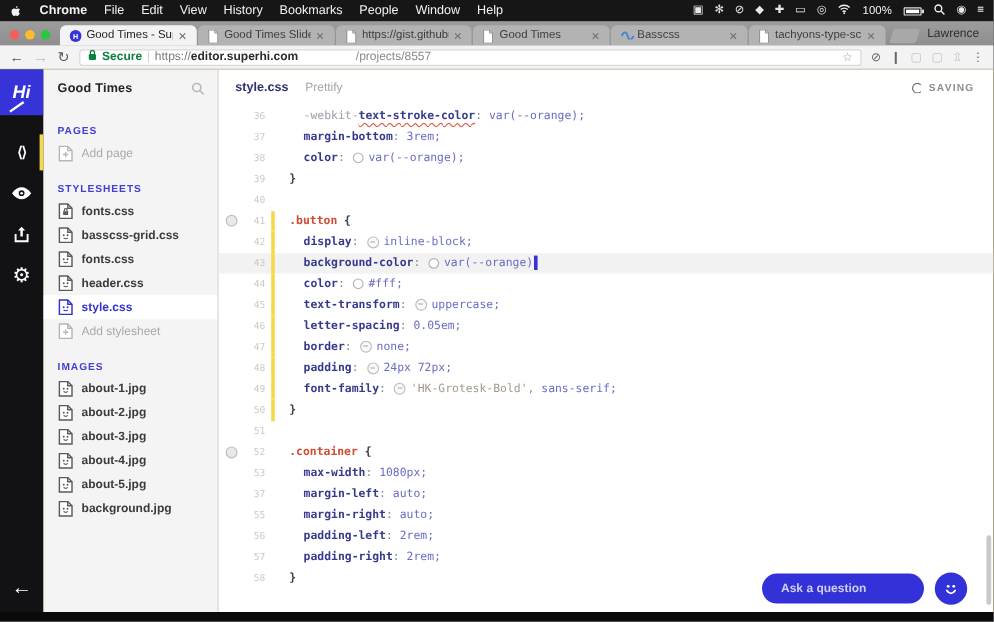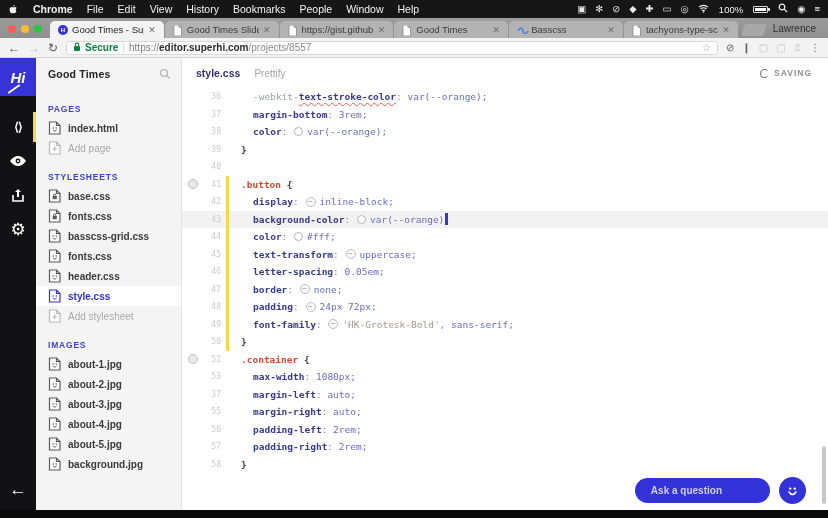--- a/index.html
+++ b/index.html
@@ -40,21 +40,21 @@
   .toolbar { position:absolute; top:38px; left:0; right:0; height:20px; background:#f3f3f3; border-bottom:1px solid #d6d6d6;
              display:flex; align-items:center; padding:0 8px; gap:8px; }
   .navbtn { font-size:12px; color:#585858; line-height:1; }
   .navbtn.disabled { color:#bdbdbd; }
   .urlbar { flex:1; height:14px; background:#fff; border:1px solid #d9d9d9; border-radius:3px;
             display:flex; align-items:center; padding:0 6px; gap:4px; font-size:10px; }
   .secure { color:#0c8040; font-weight:bold; display:flex; align-items:center; gap:3px; }
   .url-sep { color:#d0d0d0; }
   .url-scheme { color:#7a7a7a; }
   .url-host { color:#2b2b2b; font-weight:bold; }
-  .url-path { color:#8a8a8a; }
+  .url-path { color:#8a8a8a;padding-left:48px; }
   .urlbar .star { margin-left:auto; color:#9a9a9a; font-size:10px; }
   .ext-icons { display:flex; align-items:center; gap:8px; color:#666; font-size:10px; }
   .ext-icons .faint { color:#c4c4c4; }
 
   
   .app { position:absolute; top:58px; left:0; right:0; bottom:8px; display:flex; background:#a16207; }
 
   .rail { width:36px; background:#121215; display:flex; flex-direction:column; align-items:center; position:relative; flex:none; }
   .rail-logo { width:36px; height:38px; background:#3634d8; color:#fff; display:flex; align-items:center; justify-content:center;
                font-weight:bold; font-style:italic; font-size:15px; position:relative; }
@@ -280,57 +280,34 @@
         <span class="fp-search">
           <svg width="12" height="12" viewBox="0 0 12 12">
               <circle cx="5" cy="5" r="3.4" stroke="#b9b9bd" stroke-width="1.4" fill="none"></circle>
               <line x1="7.6" y1="7.6" x2="10.6" y2="10.6" stroke="#b9b9bd" stroke-width="1.4"></line>
             </svg>
         </span>
       </div>
       <div id="file-sections">
           <div class="fp-section">
             <div class="fp-section-label">PAGES</div>
-            <div class="fp-item">
-              <span>
-                <svg width="13" height="14" viewBox="0 0 13 14">
-                  <path d="M1.5 1h7l3.5 3.5V13h-10.5z" fill="#fff" stroke="#5a5a60" stroke-width="1.2"></path>
-                  <path d="M8.5 1v3.5H12" fill="none" stroke="#5a5a60" stroke-width="1.2"></path>
-                  <circle cx="5.1" cy="7" r=".8" fill="#5a5a60"></circle>
-                  <circle cx="8.3" cy="7" r=".8" fill="#5a5a60"></circle>
-                  <path d="M5 9.2c.9 1 2.6 1 3.5 0" stroke="#5a5a60" stroke-width="1" fill="none"></path>
-                </svg>
-              </span>
-              <span class="fname">index.html</span>
-            </div>
             <div class="fp-item muted">
               <span>
                 <svg width="13" height="14" viewBox="0 0 13 14">
                   <path d="M1.5 1h7l3.5 3.5V13h-10.5z" fill="#fff" stroke="#b6b6ba" stroke-width="1.2"></path>
                   <path d="M8.5 1v3.5H12" fill="none" stroke="#b6b6ba" stroke-width="1.2"></path>
                   <line x1="6.7" y1="5.6" x2="6.7" y2="10" stroke="#b6b6ba" stroke-width="1.2"></line>
                   <line x1="4.5" y1="7.8" x2="8.9" y2="7.8" stroke="#b6b6ba" stroke-width="1.2"></line>
                 </svg>
               </span>
               <span class="fname">Add page</span>
             </div>
           </div>
           <div class="fp-section">
             <div class="fp-section-label">STYLESHEETS</div>
-            <div class="fp-item">
-              <span>
-                <svg width="13" height="14" viewBox="0 0 13 14">
-                  <path d="M1.5 1h7l3.5 3.5V13h-10.5z" fill="#fff" stroke="#5a5a60" stroke-width="1.2"></path>
-                  <path d="M8.5 1v3.5H12" fill="none" stroke="#5a5a60" stroke-width="1.2"></path>
-                  <rect x="4.6" y="7" width="4.2" height="3.2" fill="#5a5a60"></rect>
-                  <path d="M5.6 7V6a1.1 1.1 0 012.2 0v1" stroke="#5a5a60" stroke-width="1" fill="none"></path>
-                </svg>
-              </span>
-              <span class="fname">base.css</span>
-            </div>
             <div class="fp-item">
               <span>
                 <svg width="13" height="14" viewBox="0 0 13 14">
                   <path d="M1.5 1h7l3.5 3.5V13h-10.5z" fill="#fff" stroke="#5a5a60" stroke-width="1.2"></path>
                   <path d="M8.5 1v3.5H12" fill="none" stroke="#5a5a60" stroke-width="1.2"></path>
                   <rect x="4.6" y="7" width="4.2" height="3.2" fill="#5a5a60"></rect>
                   <path d="M5.6 7V6a1.1 1.1 0 012.2 0v1" stroke="#5a5a60" stroke-width="1" fill="none"></path>
                 </svg>
               </span>
               <span class="fname">fonts.css</span>
@@ -567,20 +544,26 @@
             <span class="gut-fold"></span>
             <span class="gut-num">49</span>
             <span class="gut-bar changed"></span>
             <span class="ccode ind-1"><span class="tk-prop">font-family</span><span class="tk-colon">: </span><span class="tk-widget">−</span><span class="tk-str">'HK-Grotesk-Bold'</span><span class="tk-punct">, </span><span class="tk-val">sans-serif;</span></span>
           </div>
           <div class="cline">
             <span class="gut-fold"></span>
             <span class="gut-num">50</span>
             <span class="gut-bar changed"></span>
             <span class="ccode"><span class="tk-brace">}</span></span>
+          </div>
+          <div class="cline">
+            <span class="gut-fold"></span>
+            <span class="gut-num">51</span>
+            <span class="gut-bar"></span>
+            <span class="ccode"></span>
           </div>
           <div class="cline">
             <span class="gut-fold">
               <span class="fold-dot"></span>
             </span>
             <span class="gut-num">52</span>
             <span class="gut-bar"></span>
             <span class="ccode"><span class="tk-sel">.container</span><span class="tk-brace"> {</span></span>
           </div>
           <div class="cline">

